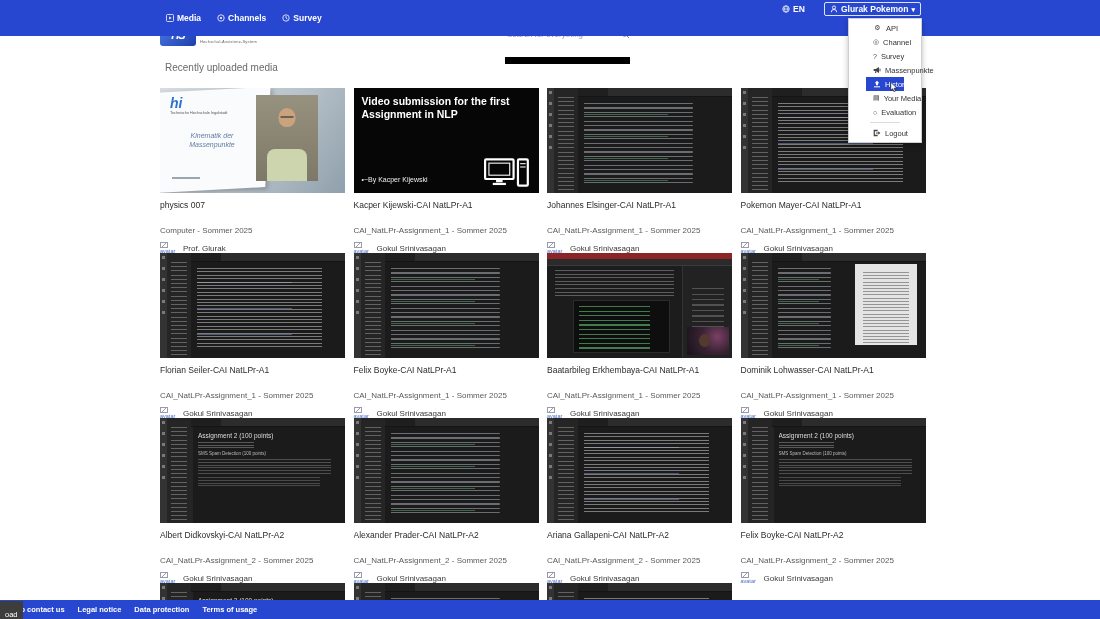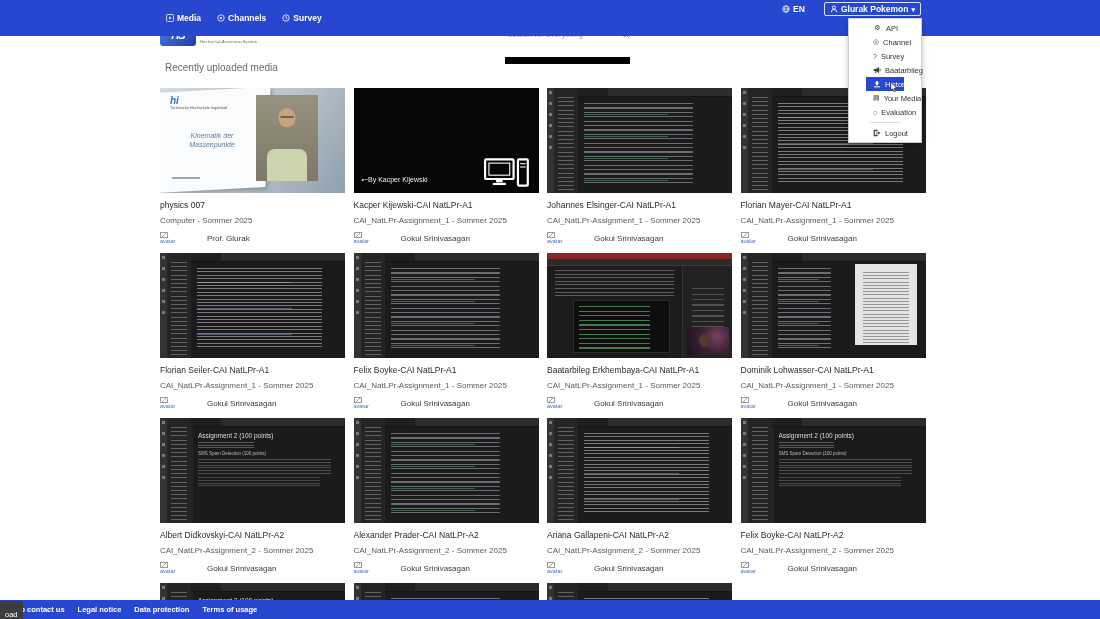--- a/index.html
+++ b/index.html
@@ -54,35 +54,35 @@
 
   .section-title{ position:absolute; left:165px; top:62px; font-size:10px; color:#6a6a6a; }
 
   
   .grid{ position:absolute; left:160px; top:88px; width:775px;
     display:grid; grid-template-columns:repeat(4,185px); column-gap:8.5px; row-gap:0; }
   .card{ height:165px; }
   .card.partial{ height:105px; }
   .thumb{ width:185px; height:105px; position:relative; overflow:hidden; background:#151515; cursor:pointer; }
   .card-title{ margin-top:7px; font-size:8.5px; color:#2b2b2b; white-space:nowrap; overflow:hidden; cursor:pointer; }
-  .card-sub{ margin-top:6px; font-size:8px; color:#5a5a5a; white-space:nowrap; overflow:hidden; }
+  .card-sub{ margin-top:16px; font-size:8px; color:#5a5a5a; white-space:nowrap; overflow:hidden; }
   .uploader-row{ margin-top:5px; display:flex; align-items:center; gap:5px; height:16px; }
   .avatar{ display:flex; flex-direction:column; align-items:flex-start; width:18px; }
   .avatar-broken{ width:8px; height:6px; border:1px solid #9a9aa8; display:block;
     background:linear-gradient(135deg,transparent 42%,#9a9aa8 42%,#9a9aa8 52%,transparent 52%); }
   .avatar-alt{ font-size:5.5px; color:#4a6ec4; }
-  .uploader-name{ font-size:8px; color:#3a3a3a;margin-left:24px; }
+  .uploader-name{ font-size:8px; color:#3a3a3a; }
 
   
   
   .v-slide{ background:linear-gradient(125deg,#d7dde2 0%,#b9c3cb 55%,#8fa0ac 100%); }
   .sl-panel{ position:absolute; left:-10px; top:2px; width:118px; height:100px; background:#fafbfc;
     transform:rotate(-3deg) skewX(-6deg); box-shadow:2px 2px 5px rgba(0,0,0,.25); }
   .sl-logo{ position:absolute; left:10px; top:7px; width:62px; display:flex; flex-direction:column; }
-  .sl-mark{ color:#2f6fd0; font-weight:bold; font-style:italic; font-size:10px; }
+  .sl-mark{ color:#2f6fd0; font-weight:bold; font-style:italic; font-size:14px; }
   .sl-org{ font-size:3.8px; color:#555; line-height:1.25; }
   .sl-title{ position:absolute; left:14px; top:44px; width:76px; font-size:7px; font-style:italic;
     color:#5f7fa3; text-align:center; line-height:1.25; }
   .sl-byline{ position:absolute; left:12px; bottom:14px; width:28px; height:2px; background:#9aa6b0; display:block; }
   .sl-cam{ position:absolute; left:96px; top:7px; width:62px; height:86px;
     background:linear-gradient(180deg,#97917f,#7e7868); }
   .sl-head{ position:absolute; left:50%; top:13px; transform:translateX(-50%); width:17px; height:19px;
     border-radius:50% 50% 45% 45%; background:#c9a37d; display:block; }
   .sl-head::after{ content:""; position:absolute; left:2px; top:8px; width:13px; height:2px; background:rgba(40,40,40,.55); }
   .sl-body{ position:absolute; left:50%; bottom:0; transform:translateX(-50%); width:40px; height:32px;
@@ -221,21 +221,21 @@
     <span>Survey</span>
   </div>
   <div class="dd-item">
     <span class="dd-icon">
       <svg viewBox="0 0 12 10">
           <path d="M1 3.5 h3 L9 0.5 v9 L4 6.5 H1 Z" fill="currentColor"></path>
           <rect x="9.8" y="3" width="1.4" height="4" fill="currentColor"></rect>
           <rect x="3" y="7" width="2" height="2.4" fill="currentColor"></rect>
         </svg>
     </span>
-    <span>Baatarbileg</span>
+    <span>Massenpunkte</span>
   </div>
   <div class="dd-item active">
     <span class="dd-icon">
       <svg viewBox="0 0 12 12">
           <path d="M6 1 L9.5 5 H7.5 V8 H4.5 V5 H2.5 Z" fill="currentColor"></path>
           <rect x="1.5" y="9.5" width="9" height="1.5" fill="currentColor"></rect>
         </svg>
     </span>
     <span>History</span>
     <svg class="cursor" viewBox="0 0 12 14">
@@ -303,20 +303,21 @@
           <i class="avatar-broken"></i>
           <span class="avatar-alt">avatar</span>
         </span>
         <span class="uploader-name">Prof. Glurak</span>
       </div>
     </div>
   </div>
 
   <div class="card">
     <div class="thumb v-titlecard">
+        <div class="tc-title">Video submission for the first Assignment in NLP</div>
         <div class="tc-by">•~By Kacper Kijewski</div>
         <svg class="tc-pc" viewBox="0 0 42 27">
           <rect x="1" y="1" width="26" height="18" rx="1" fill="none" stroke="#fff" stroke-width="2"></rect>
           <rect x="4.5" y="4.5" width="19" height="11" fill="none" stroke="#fff" stroke-width="1"></rect>
           <rect x="11" y="19" width="6" height="3" fill="#fff"></rect>
           <rect x="8" y="22.5" width="12" height="2" fill="#fff"></rect>
           <rect x="31" y="1" width="9" height="24" rx="1" fill="none" stroke="#fff" stroke-width="2"></rect>
           <line x1="33" y1="5" x2="38" y2="5" stroke="#fff" stroke-width="1"></line>
           <line x1="33" y1="8" x2="38" y2="8" stroke="#fff" stroke-width="1"></line>
         </svg>
@@ -353,21 +354,21 @@
     </div>
   </div>
 
   <div class="card">
     <div class="thumb v-codelight">
         <i class="ed-act"></i>
         <i class="ed-side"></i>
         <i class="ed-top"></i>
       </div>
     <div class="card-meta">
-      <div class="card-title">Florian Mayer-CAI NatLPr-A1</div>
+      <div class="card-title">Pokemon Mayer-CAI NatLPr-A1</div>
       <div class="card-sub">CAI_NatLPr-Assignment_1 - Sommer 2025</div>
       <div class="uploader-row">
         <span class="avatar">
           <i class="avatar-broken"></i>
           <span class="avatar-alt">avatar</span>
         </span>
         <span class="uploader-name">Gokul Srinivasagan</span>
       </div>
     </div>
   </div>

